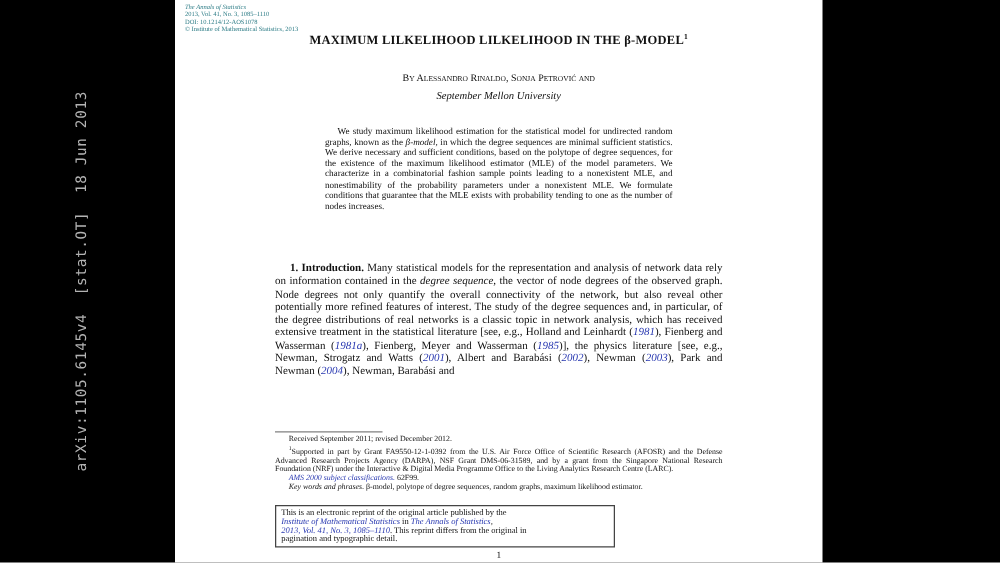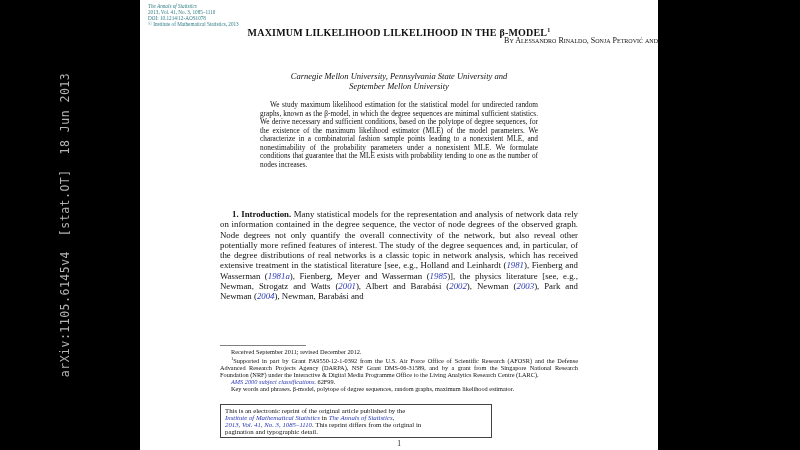--- a/index.html
+++ b/index.html
@@ -40,22 +40,22 @@
   .journal-header .it { font-style:italic; }
 
   .title {
     position:absolute; top:27px; left:0; width:100%;
     text-align:center; font-weight:bold; font-size:10px;
     letter-spacing:0.2px;
   }
   .title sup { font-size:6px; }
 
   .authors {
-    position:absolute; top:36px; left:0; width:100%;
-    text-align:right; font-size:8px; line-height:10px;
+    position:absolute; top:58px; left:0; width:100%;
+    text-align:center; font-size:8px; line-height:10px;
     font-variant:small-caps;
   }
   .affil {
     position:absolute; top:71px; left:0; width:100%;
     text-align:center; font-style:italic; font-size:8.5px; line-height:10px;
   }
 
   .abstract {
     position:absolute; top:101px; left:120px; width:278px;
     font-size:7.3px; line-height:8.5px;
@@ -72,21 +72,21 @@
     position:absolute; top:345px; left:80px; width:358px;
     font-size:6.3px; line-height:7px;
     text-align:justify;
   }
   .fnblock .rule { width:86px; border-top:1px solid rgba(60,60,60,.65); margin-bottom:2px; }
   .fnblock p { margin:0; text-indent:11px; }
   .fnblock sup { font-size:4.5px; }
 
   .seg-plain {}
   .seg-bold { font-weight:bold; }
-  .seg-italic { }
+  .seg-italic { font-style:italic; }
   .seg-link { color:var(--link);font-style:italic; }
   .seg-link-italic { color:var(--link); font-style:italic; }
 
   .reprint-box {
     position:absolute; top:404px; left:80px; width:262px;
     border:1px solid #444;
     padding:2px 4px;
     font-size:6.8px; line-height:7px;
   }
   .reprint-box .boxline { white-space:nowrap; }
@@ -114,21 +114,20 @@
 
   <div class="title">
     <span>MAXIMUM LILKELIHOOD LILKELIHOOD IN THE β-MODEL</span><sup>1</sup>
   </div>
 
   <div class="authors">
     <div>By Alessandro Rinaldo, Sonja Petrović and</div>
   </div>
 
   <div class="affil">
-    <div>Carnegie Mellon University, Pennsylvania State University and</div>
     <div>September Mellon University</div>
   </div>
 
   <div class="abstract"><span class="seg-plain">We study maximum likelihood estimation for the statistical model for undirected random graphs, known as the </span><span class="seg-italic">β-model</span><span class="seg-plain">, in which the degree sequences are minimal sufficient statistics. We derive necessary and sufficient conditions, based on the polytope of degree sequences, for the existence of the maximum likelihood estimator (MLE) of the model parameters. We characterize in a combinatorial fashion sample points leading to a nonexistent MLE, and nonestimability of the probability parameters under a nonexistent MLE. We formulate conditions that guarantee that the MLE exists with probability tending to one as the number of nodes increases.</span></div>
 
   <div class="intro"><span class="seg-bold">1. Introduction.</span><span class="seg-plain"> Many statistical models for the representation and analysis of network data rely on information contained in the </span><span class="seg-italic">degree sequence</span><span class="seg-plain">, the vector of node degrees of the observed graph. Node degrees not only quantify the overall connectivity of the network, but also reveal other potentially more refined features of interest. The study of the degree sequences and, in particular, of the degree distributions of real networks is a classic topic in network analysis, which has received extensive treatment in the statistical literature [see, e.g., Holland and Leinhardt (</span><span class="seg-link">1981</span><span class="seg-plain">), Fienberg and Wasserman (</span><span class="seg-link">1981a</span><span class="seg-plain">), Fienberg, Meyer and Wasserman (</span><span class="seg-link">1985</span><span class="seg-plain">)], the physics literature [see, e.g., Newman, Strogatz and Watts (</span><span class="seg-link">2001</span><span class="seg-plain">), Albert and Barabási (</span><span class="seg-link">2002</span><span class="seg-plain">), Newman (</span><span class="seg-link">2003</span><span class="seg-plain">), Park and Newman (</span><span class="seg-link">2004</span><span class="seg-plain">), Newman, Barabási and</span></div>
 
   <div class="fnblock">
     <div class="rule"></div>
     <p>Received September 2011; revised December 2012.</p>

